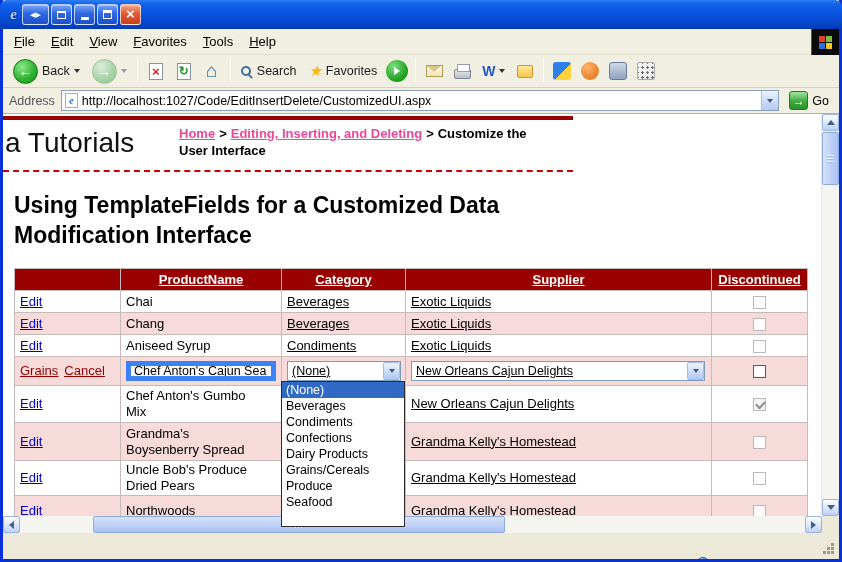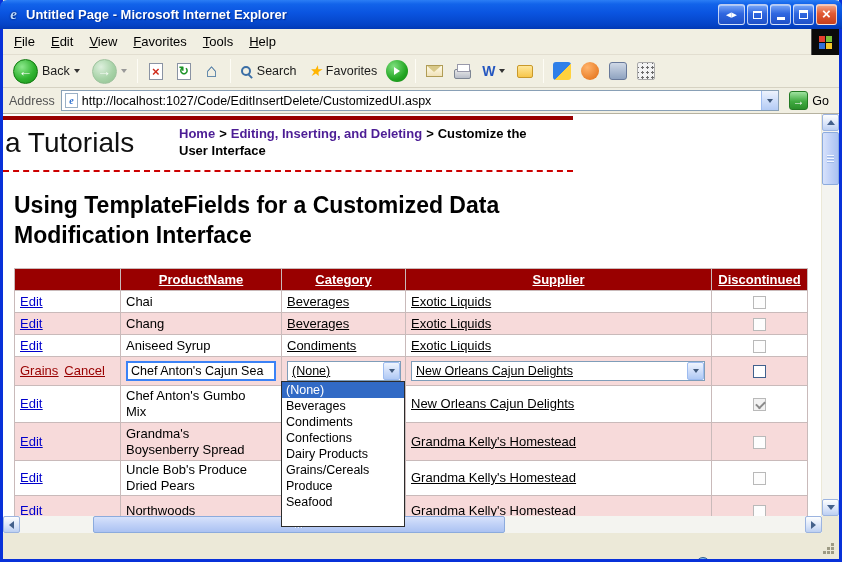--- a/index.html
+++ b/index.html
@@ -90,21 +90,21 @@
   .go-icon { width:19px; height:19px; border-radius:3px; border:1px solid #247a24; color:#fff;
     background:linear-gradient(180deg,#9fe29f,#41ab41 55%,#2b8f2b); display:flex; align-items:center; justify-content:center;
     font-weight:bold; font-size:12px; }
 
   
   .content { position:absolute; left:3px; top:114px; width:818px; height:402px; background:#fff; z-index:3; }
   .pageclip { position:absolute; inset:0; overflow:hidden; }
   .redbar { position:absolute; left:0; top:2px; width:570px; height:4px; background:#990000; }
   .site-title { position:absolute; left:2px; top:13px; font-size:28px; color:#111; white-space:nowrap; }
   .breadcrumb { position:absolute; left:176px; top:11px; width:368px; font-size:13px; font-weight:bold; line-height:17px; color:#000; }
-  .bc-link { color:#4c1d95; }
+  .bc-link { color:#ec4899; text-decoration:underline; }
   .bc-sep { margin:0 4px; }
   .dashline { position:absolute; left:0; top:56px; width:570px; border-top:2px dashed #cc0000; }
   .heading { position:absolute; left:11px; top:76px; width:490px; font-size:23px; font-weight:bold; line-height:30px; color:#000; }
 
   
   .grid { position:absolute; left:11px; top:154px; width:793px; border-collapse:collapse; table-layout:fixed; font-size:13px; color:#000; }
   .grid th, .grid td { border:1px solid #c9baba;text-decoration:underline; }
   .grid th { background:#990000; color:#fff; height:22px; font-weight:bold; text-align:center; padding:0 4px; overflow:hidden; }
   .grid td { padding:1px 5px; vertical-align:middle; line-height:16px; overflow:hidden; }
   tr.alt { background:#f7dada; }
@@ -112,21 +112,21 @@
   tr.h38 td { height:38px; } tr.h34 td { height:34px; } tr.h30 td { height:30px; }
   .c-prod span { display:inline-block; max-width:126px; }
   .c-chk { text-align:center; }
   a.bluelink { color:#0000cc; text-decoration:underline; }
   a.redlink { color:#990000; text-decoration:underline; margin-right:6px; }
   .cb { display:inline-block; width:13px; height:13px; background:#fdfdfd; border:1px solid #b9b9b9; position:relative; vertical-align:middle; }
   .cb.enabled { border-color:#41618d; background:#fff; }
   .cb.checked { background:#f2f2f2; }
   .cb.checked::after { content:""; position:absolute; left:2px; top:2px; width:7px; height:4px;
     border-left:2px solid #8a8a8a; border-bottom:2px solid #8a8a8a; transform:rotate(-45deg); }
-  .txt { width:150px; height:20px; border:2px solid #3b82f6; font-size:12.5px; padding:1px 3px; font-family:inherit; color:#000; }
+  .txt { width:150px; height:20px; border:5px solid #3b82f6; font-size:12.5px; padding:1px 3px; font-family:inherit; color:#000; }
   .combo { height:20px; border:1px solid #7f9db9; background:#fff; display:flex; align-items:center; }
   .combo.cat { width:114px; } .combo.sup { width:294px; }
   .combo-text { flex:1; padding:0 4px; font-size:12.5px; white-space:nowrap; overflow:hidden; }
   .combo-btn { width:17px; height:18px; margin-right:0; border:1px solid #9ebcf0; border-radius:2px;
     background:linear-gradient(180deg,#f0f5fe,#cfdefa 50%,#b0c9f4); display:flex; align-items:center; justify-content:center; }
 
   
   .listbox { position:absolute; left:278px; top:267px; width:124px; height:146px; background:#fff;
     border:1px solid #2c2c2c; z-index:9; font-size:12.5px; }
   .opt { height:16px; line-height:16px; padding:0 4px; white-space:nowrap; overflow:hidden; color:#000; }
@@ -166,21 +166,20 @@
   .grip { position:absolute; right:5px; bottom:5px; width:3px; height:3px; background:#9d9a84;
     box-shadow:-4px 0 0 #9d9a84, -8px 0 0 #9d9a84, 0 -4px 0 #9d9a84, -4px -4px 0 #9d9a84, 0 -8px 0 #9d9a84; }
 </style>
 </head>
 <body>
 
 <div id="window">
 
   <div class="titlebar">
     <span class="ie-icon">e</span>
-    <span class="title-text">Untitled Page - Microsoft Internet Explorer</span>
     <span class="win-buttons">
       <span class="tbtn wide"></span>
       <span class="tbtn">
           <i class="g-win"></i>
         </span>
       <span class="tbtn">
           <i class="g-min"></i>
         </span>
       <span class="tbtn">
           <i class="g-max"></i>

